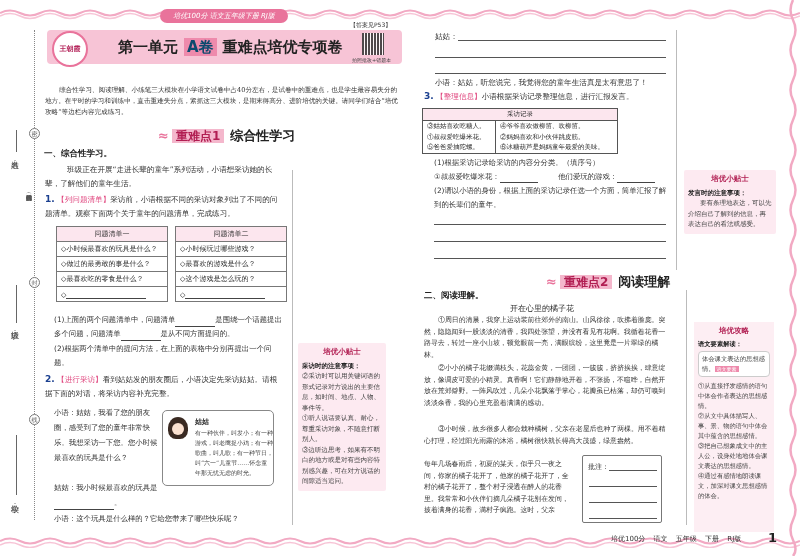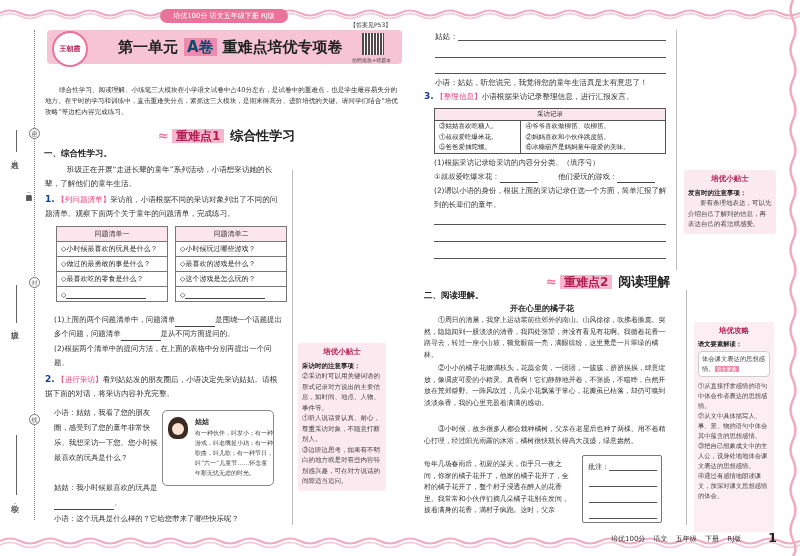--- a/index.html
+++ b/index.html
@@ -4,21 +4,21 @@
 <style>
   * { box-sizing: border-box; margin: 0; padding: 0; }
   html, body { width: 800px; height: 556px; overflow: hidden; background: #ffffff; }
   body { font-family: "DejaVu Sans", "Liberation Sans", sans-serif; color: #2a2a2a; position: relative; }
 
   .wave-top { position: absolute; left: 0; top: 6px; width: 800px; height: 14px; }
   .wave-bottom { position: absolute; left: 0; top: 534px; width: 800px; height: 14px; }
   .right-wave { position: absolute; right: 0; top: 0; width: 14px; height: 556px; }
 
   .series-pill { position: absolute; left: 160px; top: 9px; width: 128px; height: 14px; border-radius: 7px;
-    background: #e9739b; color: #fff; font-size: 7px; line-height: 14px; text-align: center; }
+    background: #e9739b; color: #fff; font-size: 7px; line-height: 14px; text-align: center; font-style: italic; }
 
   
   .binding { position: absolute; left: 0; top: 30px; width: 38px; height: 500px; }
   .dotline { position: absolute; left: 34px; top: 30px; height: 490px; border-left: 1px dotted #888; }
   .seal { position: absolute; left: 29px; width: 11px; height: 11px; border: 1px solid #777; border-radius: 50%;
     font-size: 6px; line-height: 9px; text-align: center; background: #fff; color: #555; }
   .vlabel { position: absolute; writing-mode: vertical-rl; font-size: 8px; color: #444; }
   .vline { position: absolute; left: 16px; border-left: 1px solid #666; }
   .vnote { position: absolute; left: 24px; writing-mode: vertical-rl; font-size: 6px; color: #555; }
 
@@ -54,26 +54,26 @@
 
   .aunt-box { position: absolute; left: 162px; top: 410px; width: 112px; height: 76px; border: 1px solid #888; border-radius: 5px; background: #fff; }
   .avatar { position: absolute; left: 5px; top: 6px; width: 20px; height: 22px; border-radius: 50% 50% 40% 40%; background: #3a2a22; }
   .avatar::after { content: ""; position: absolute; left: 4px; top: 6px; width: 12px; height: 12px; border-radius: 50%; background: #fbe1d0; }
   .aunt-name { position: absolute; left: 32px; top: 6px; font-size: 7px; font-weight: bold; }
   .aunt-text { position: absolute; left: 32px; top: 17px; width: 78px; font-size: 6px; line-height: 10px; color: #444; }
 
   .col-divider { position: absolute; border-left: 1px solid #bbb; }
   .line { position: absolute; border-bottom: 1px solid #555; }
 
-  .rec-table { position: absolute; left: 434px; top: 108px; width: 232px; border-collapse: collapse; font-size: 6.5px; padding-left: 40px; }
+  .rec-table { position: absolute; left: 422px; top: 108px; width: 196px; border-collapse: collapse; font-size: 6.5px; padding-left: 40px; }
   .rec-table th { background: #fce6ee; border: 1px solid #555; font-weight: normal; height: 12px; }
   .rec-table td { border-left: 1px solid #555; border-right: 1px solid #555; height: 11px; padding: 0 4px; }
   .rec-table tr:last-child td { border-bottom: 1px solid #555; }
 
-  .article-title { position: absolute; left: 510px; top: 303px; font-size: 8px; font-weight: bold; }
+  .article-title { position: absolute; left: 510px; top: 303px; font-size: 8px; font-weight: normal; }
   .underline-text { text-decoration-style: wavy; text-decoration-color: #444; }
 
   .annot-box { position: absolute; left: 582px; top: 455px; width: 80px; height: 68px; border: 1px solid #777; border-radius: 2px; background: #fff; }
   .annot-label { position: absolute; left: 5px; top: 6px; font-size: 7px; }
 
   .strategy-box { position: absolute; left: 694px; top: 322px; width: 80px; height: 210px; background: #fdeef3; padding: 4px; font-size: 6.3px; line-height: 10px; color: #444; }
   .strategy-inner { border: 1px solid #ccc; border-radius: 4px; background: #fff; padding: 2px 3px; margin: 2px 0 4px; }
   .chip { background: #ee8aac; color: #fff; font-size: 5px; padding: 0 2px; }
 
   .footer { position: absolute; left: 611px; top: 534px; font-size: 7px; color: #333; white-space: nowrap; word-spacing: 6px; }

